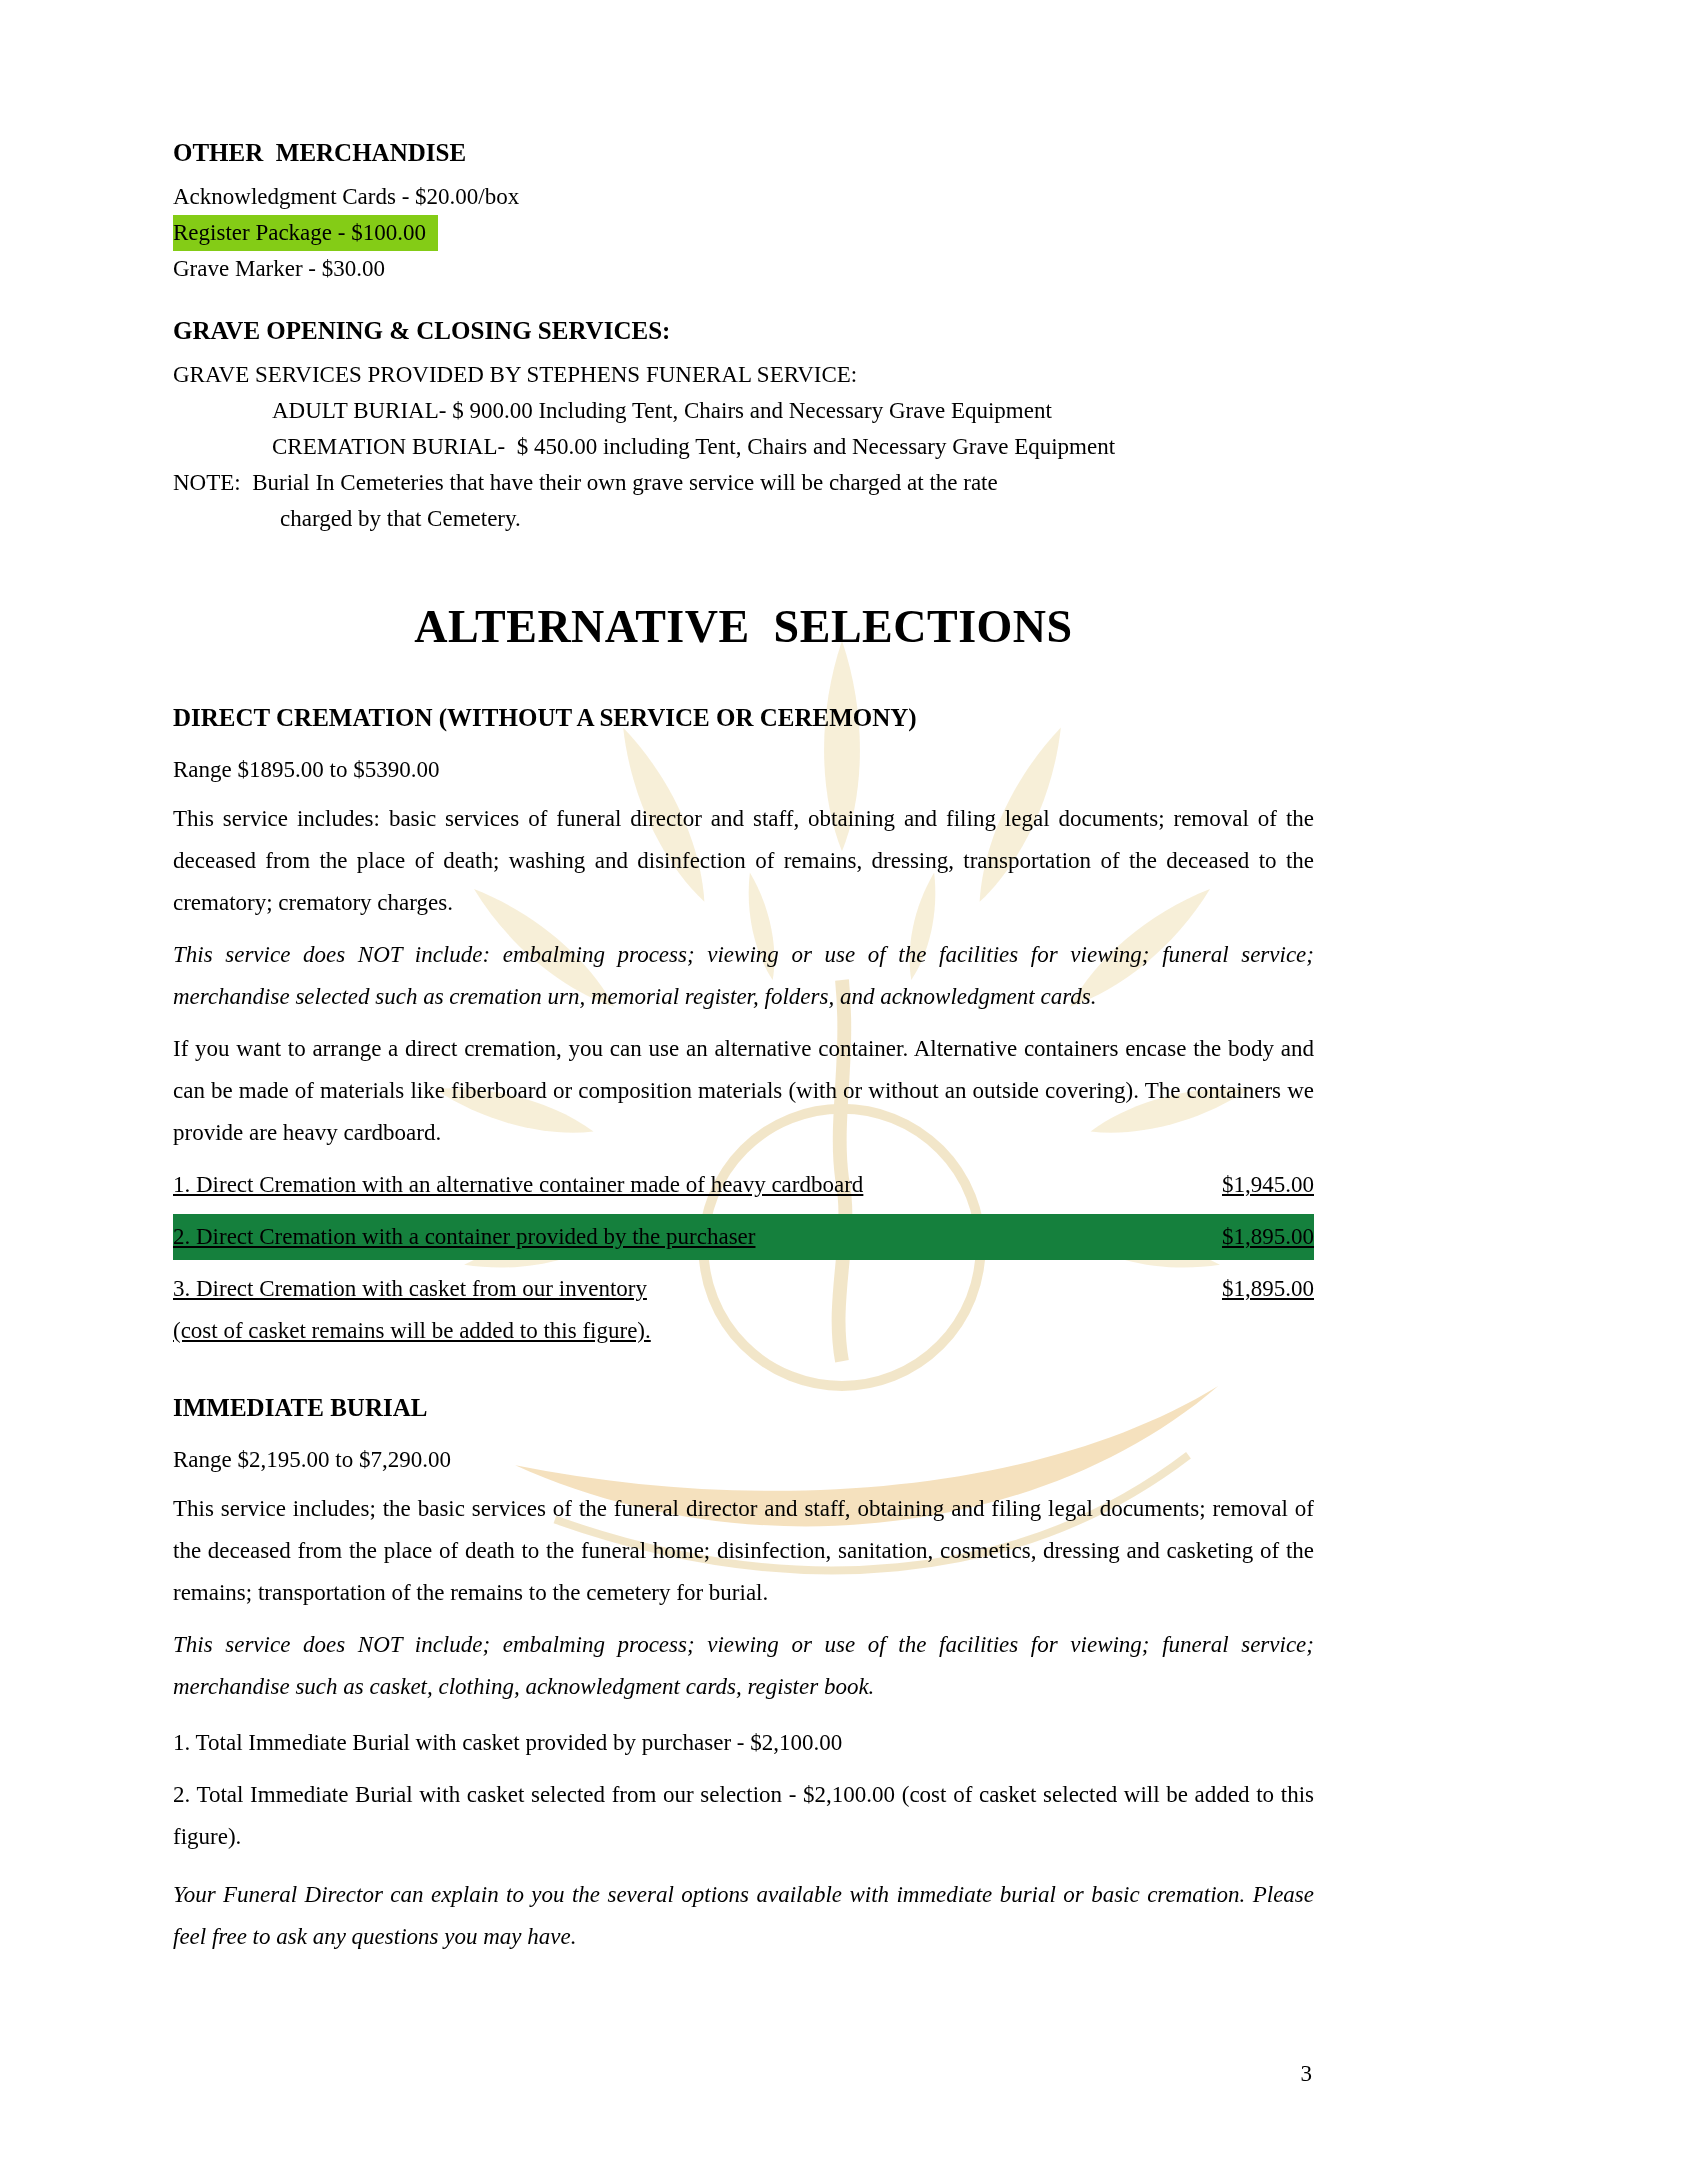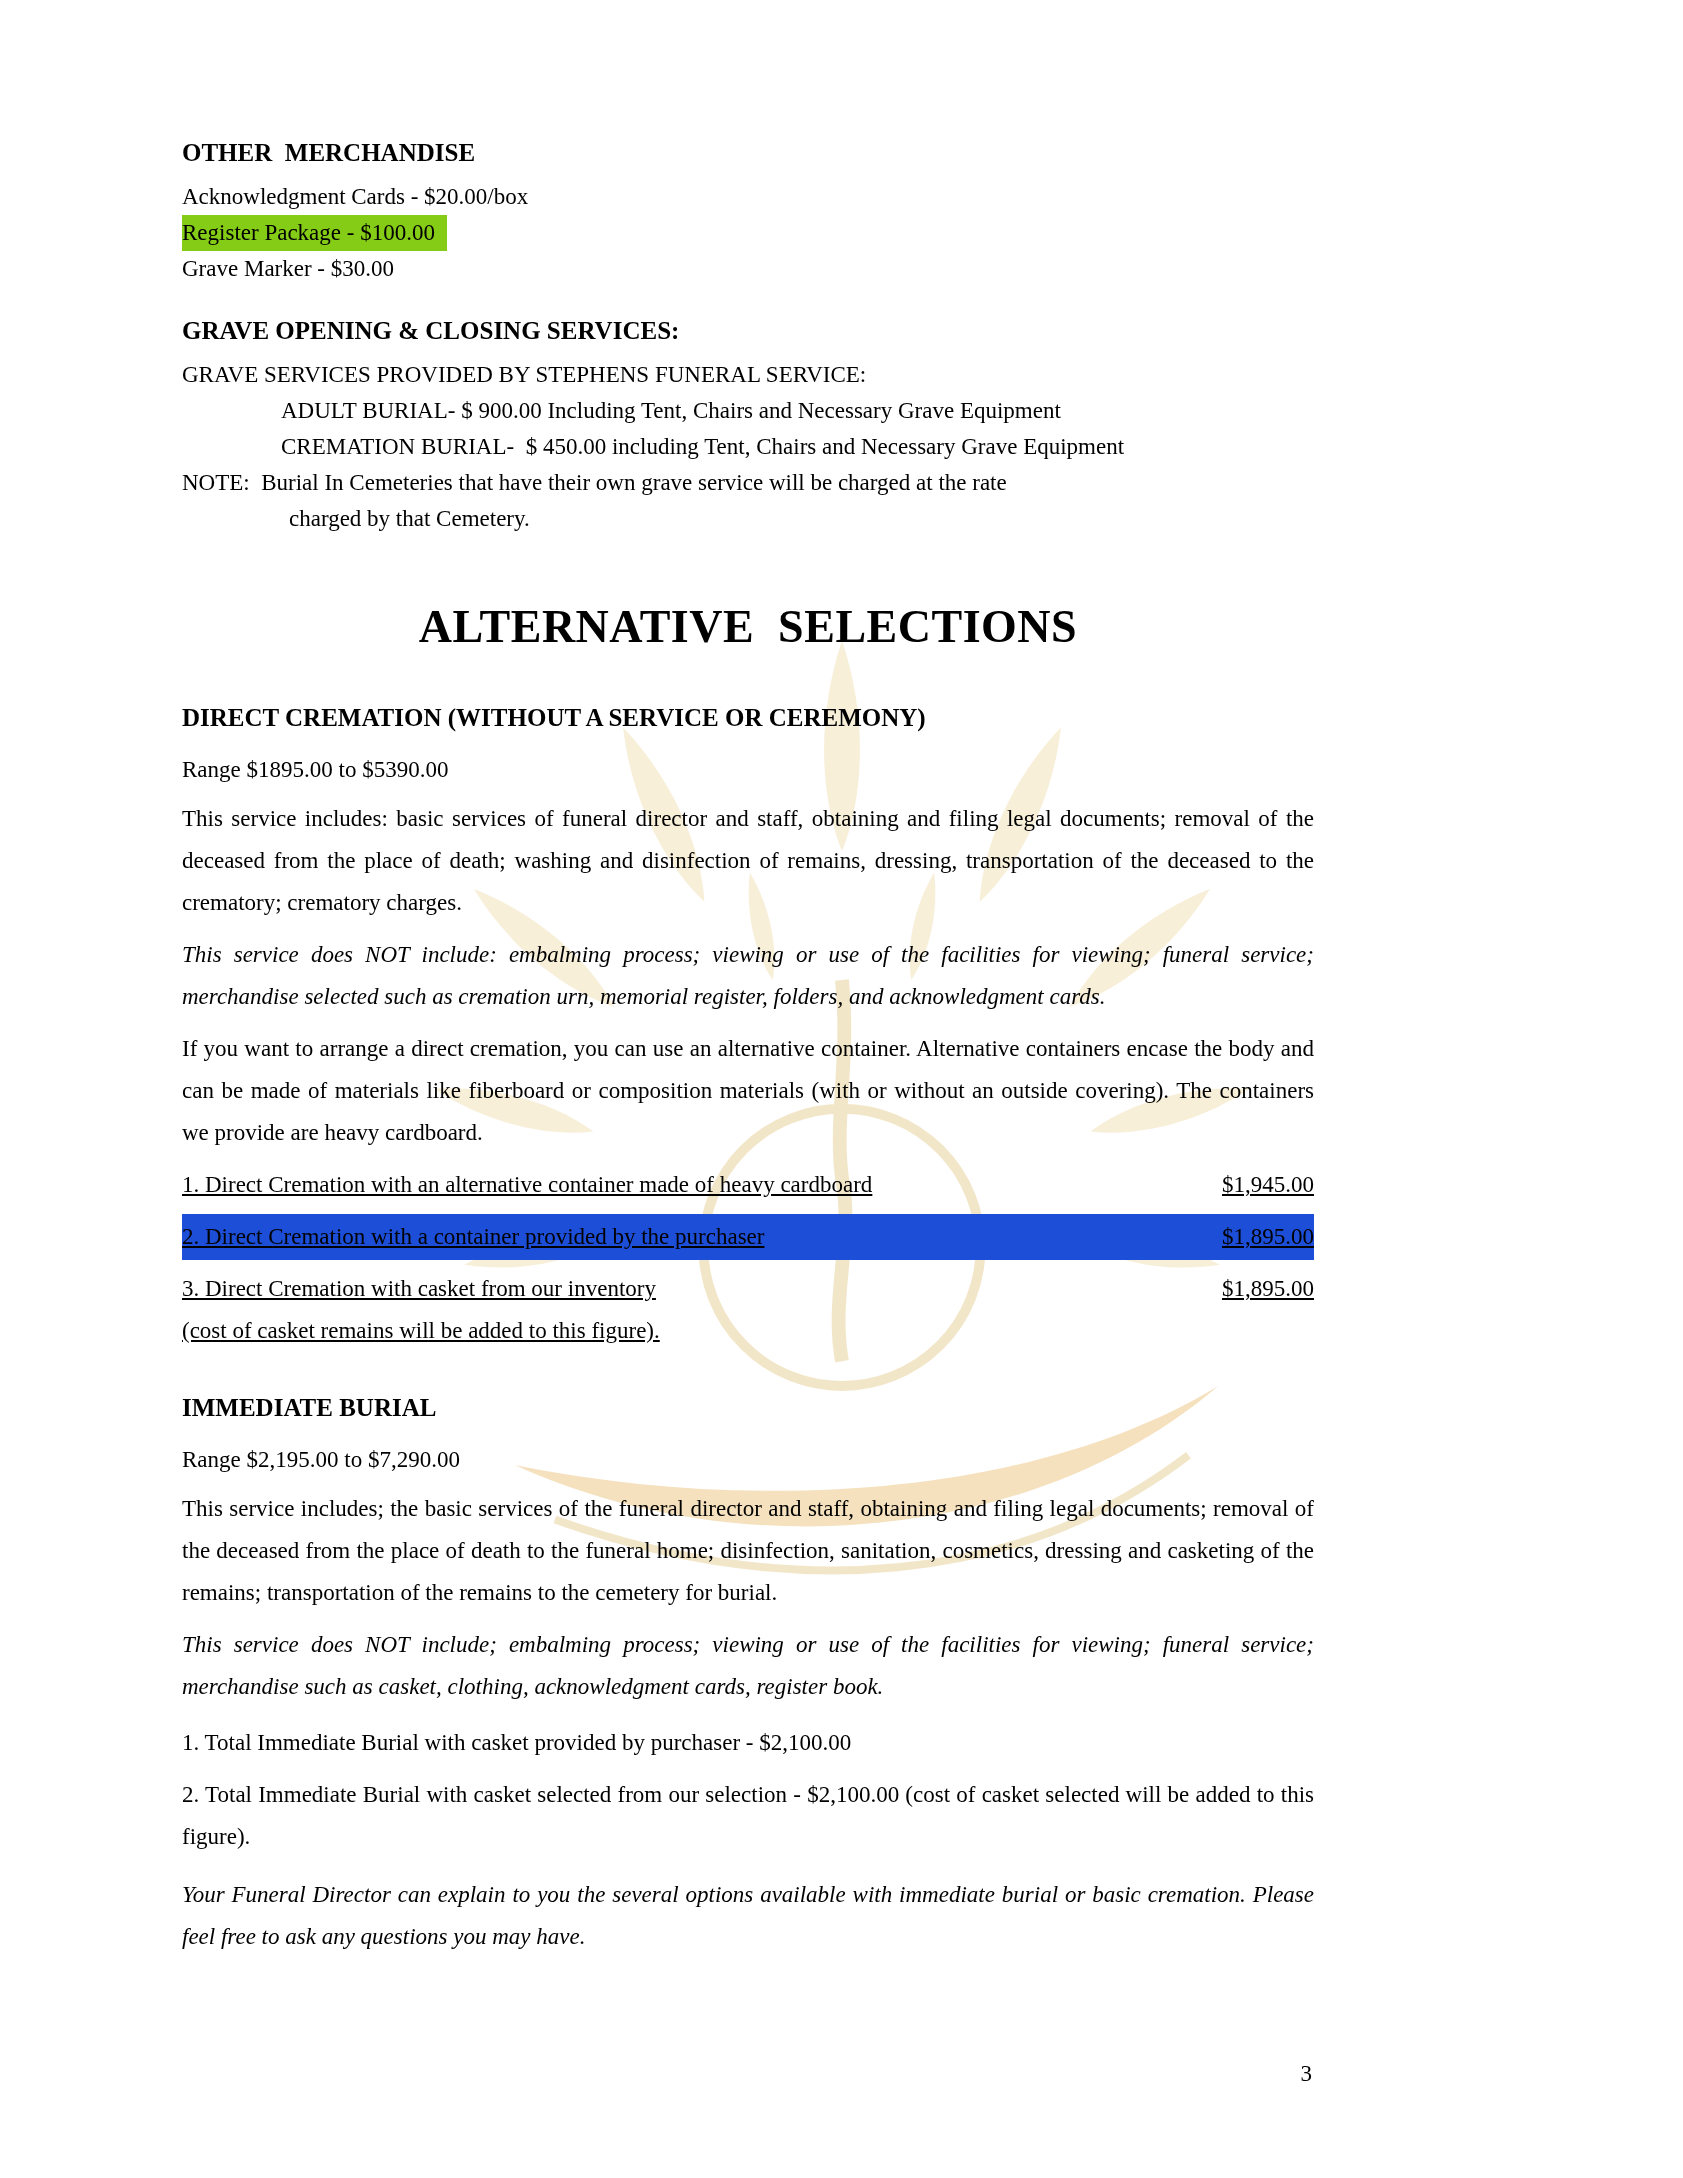--- a/index.html
+++ b/index.html
@@ -5,21 +5,20 @@
   * { margin: 0; padding: 0; box-sizing: border-box; }
   html, body { background: #ffffff; }
   .page {
     position: relative;
     width: 1518px;
     height: 2178px;
     background: #ffffff;
     font-family: "Liberation Serif", "DejaVu Serif", serif;
     color: #000000;
     overflow: hidden;
-    padding-left: 9px;
   }
   .watermark {
     position: absolute;
     left: 347px;
     top: 465px;
     width: 990px;
     height: 1238px;
     opacity: 0.55;
     z-index: 0;
     pointer-events: none;
@@ -76,21 +75,21 @@
   .options { margin-top: 8px; text-decoration: underline; }
   .option-row {
     display: flex;
     justify-content: space-between;
     align-items: baseline;
     font-size: 23px;
     line-height: 36px;
     padding: 5px 0;
     margin-top: 6px;
   }
-  .option-row.hl-row { background: #1d4ed8; }
+  .option-row.hl-row { background: #15803d; }
   .option-note {
     font-size: 23px;
     line-height: 38px;
   }
   .section-ib { margin-top: 44px; }
   .opt-line { margin-top: 14px; }
   .closing { margin-top: 16px; }
   .page-num {
     position: absolute;
     right: 206px;

